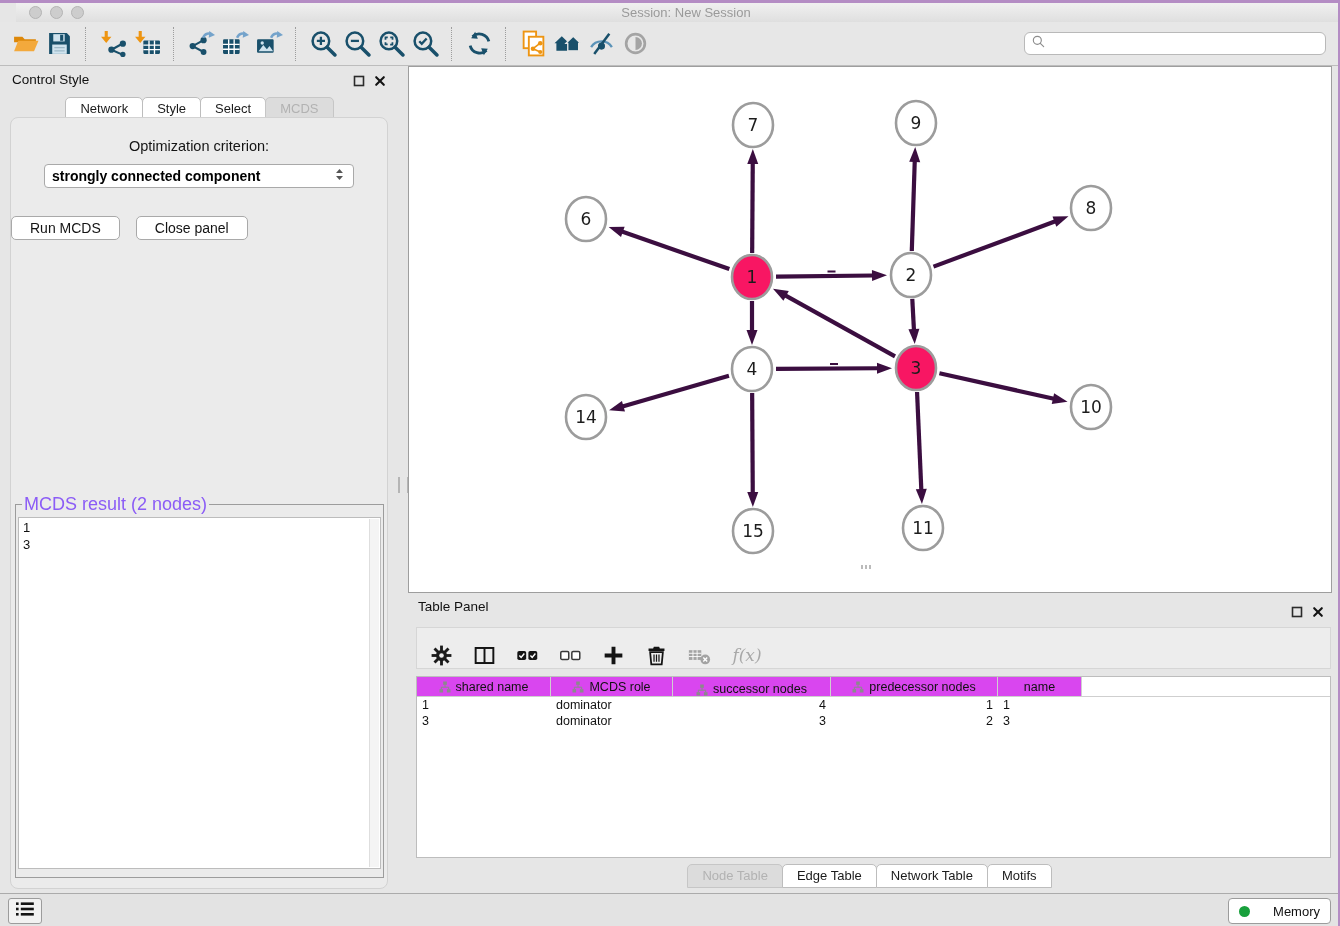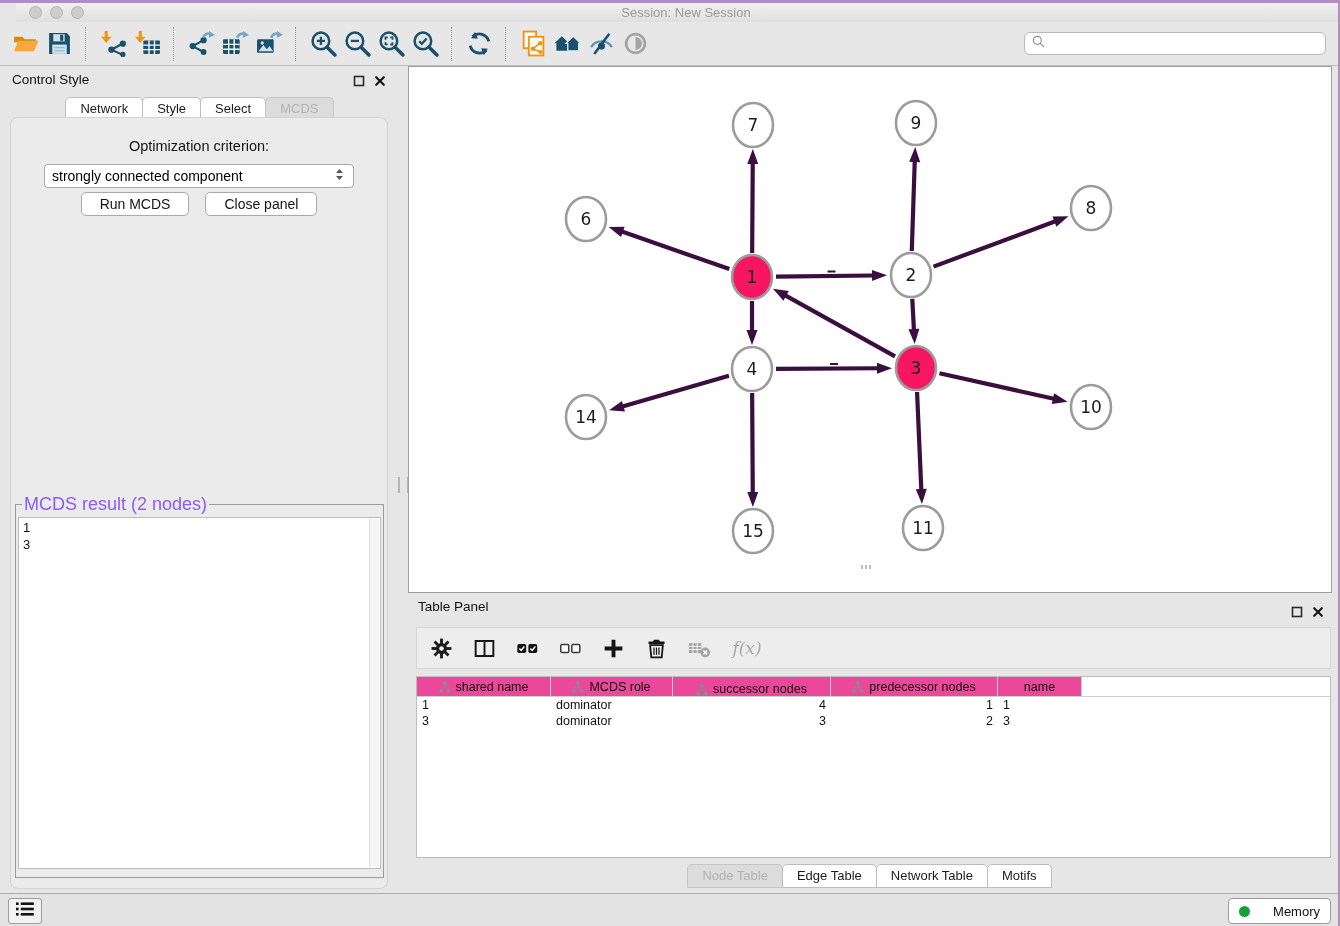--- a/index.html
+++ b/index.html
@@ -34,23 +34,23 @@
   #cp-ctrls{right:14px;}
   .tabs-row{position:absolute;left:0;width:100%;display:flex;justify-content:center;}
   #cp-tabs{top:31px;}
   .tab{font-size:13px;padding:3px 14px 4px 14px;background:#fff;border:1px solid #bdbdbd;
     border-radius:5px 5px 0 0;margin-left:-1px;color:#1b1b1b;position:relative;}
   .tab.active{background:#dcdcdc;color:#b2b2b2;border-color:#c6c6c6;}
   #cp-inner{position:absolute;left:10px;top:51px;width:378px;height:772px;background:#ebebeb;
     border:1px solid #d2d2d2;border-radius:8px;box-sizing:border-box;}
   #opt-label{margin-top:20px;text-align:center;font-size:14.5px;color:#141414;}
   #opt-dropdown{margin:10px auto 0 auto;width:310px;height:24px;background:#fff;border:1px solid #a9a9a9;
-    border-radius:4px;display:flex;align-items:center;padding:0 7px;box-sizing:border-box;font-size:14px;}
+    border-radius:4px;display:flex;align-items:center;padding:0 7px;box-sizing:border-box;font-size:14px;font-weight:bold;}
   #opt-dropdown .val{flex:1;}
-  .btn-row{margin-top:4px;display:flex;justify-content:center;gap:16px;}
+  .btn-row{margin-top:28px;display:flex;gap:16px;}
   .push-btn{background:#fff;border:1px solid #a9a9a9;border-radius:5px;font-size:14px;padding:3px 18px;color:#141414;}
   #result-box{position:absolute;left:4px;top:376px;width:369px;height:384px;border:1px solid #9c9c9c;
     margin:0;padding:2px;box-sizing:border-box;background:#ebebeb;}
   #result-box legend{font-size:18px;padding:0 2px;margin-left:4px;color:#8b5cf6;}
   #result-area{position:relative;background:#fff;border:1px solid #bcbcbc;height:352px;
     font-size:13px;line-height:17px;padding:1px 4px;box-sizing:border-box;color:#111;}
   #result-scroll{position:absolute;right:1px;top:1px;bottom:1px;width:9px;background:#f4f4f4;border-left:1px solid #dedede;}
 
   
   #splitter{position:absolute;left:398px;top:477px;width:7px;height:16px;
@@ -64,27 +64,27 @@
   #net-title{position:absolute;left:0;right:0;top:3px;text-align:center;font-size:13px;color:#1d1d1d;}
   #net-canvas{position:relative;width:922px;height:503px;}
   #net-resize{position:absolute;left:452px;bottom:1px;width:10px;height:4px;
     background:repeating-linear-gradient(90deg,#bbb 0 2px,transparent 2px 4px);}
 
   
   #table-panel-header{position:absolute;left:408px;top:597px;width:924px;height:24px;}
   #tp-title{position:absolute;left:10px;top:2px;font-size:13.5px;color:#111;}
   #tp-ctrls{right:8px;}
   #table-toolbar{position:absolute;left:416px;top:627px;width:915px;height:42px;background:#ededed;
-    border:1px solid #d6d6d6;box-sizing:border-box;display:flex;align-items:center;padding-left:12px;gap:19px;}
+    border:1px solid #d6d6d6;box-sizing:border-box;display:flex;align-items:flex-end;padding-left:12px;gap:19px;}
   .tt-icon{display:flex;align-items:center;justify-content:center;width:24px;height:26px;}
   .fx-label{font-family:"DejaVu Serif",serif;font-style:italic;font-size:17px;color:#a8a8a8;}
   #data-table{position:absolute;left:416px;top:676px;width:915px;height:182px;background:#fff;
     border:1px solid #bdbdbd;box-sizing:border-box;overflow:hidden;}
   #tbl-head{display:flex;height:19px;border-bottom:1px solid #cfcfcf;}
-  .th{background:#ec4899;border-right:1px solid #cfcfcf;display:flex;align-items:center;
+  .th{background:#d946ef;border-right:1px solid #cfcfcf;display:flex;align-items:center;
     justify-content:center;gap:5px;font-size:12.5px;color:#111;box-sizing:border-box;}
   .tr{display:flex;height:16px;font-size:12.5px;color:#111;}
   .td{box-sizing:border-box;padding:1px 5px;white-space:nowrap;}
   .td.r{text-align:right;}
   #bottom-tabs{position:absolute;left:408px;top:864px;width:924px;display:flex;justify-content:center;}
 
   
   #status-bar{position:absolute;left:0;bottom:0;width:1340px;height:33px;background:#e3e3e3;
     border-top:1px solid #ababab;box-sizing:border-box;}
   #status-list-btn{position:absolute;left:8px;top:4px;width:32px;height:24px;background:#f2f2f2;

